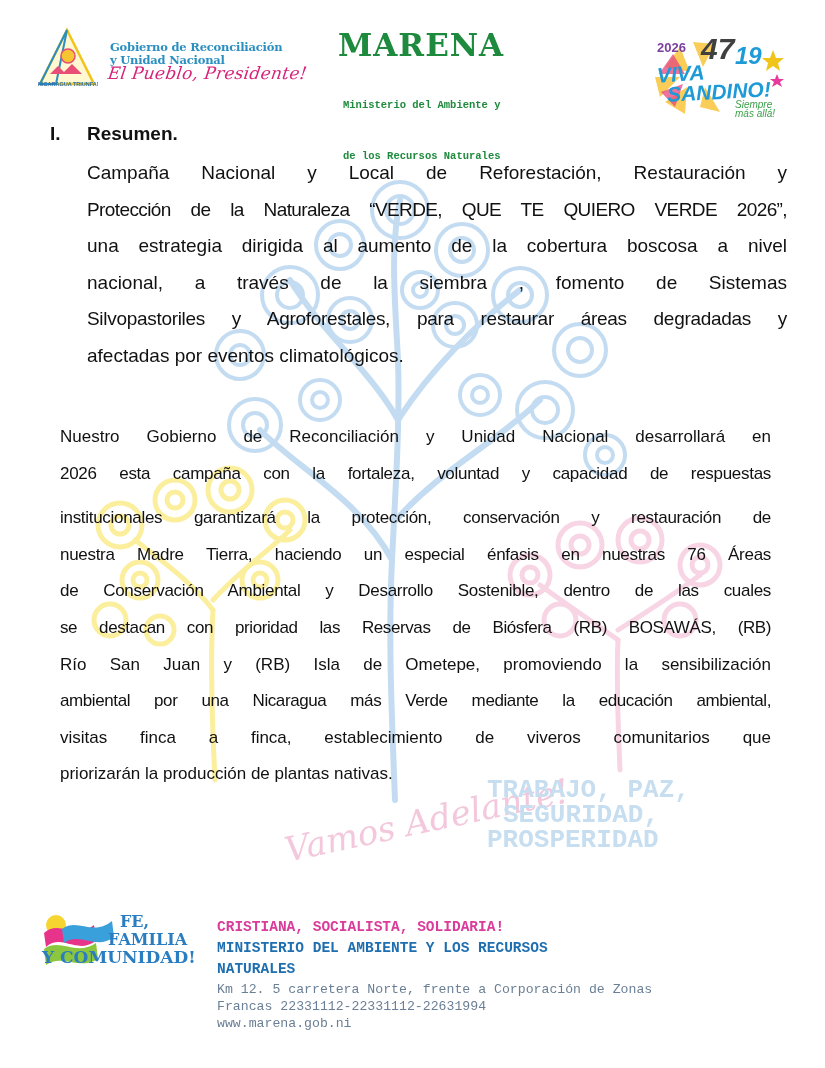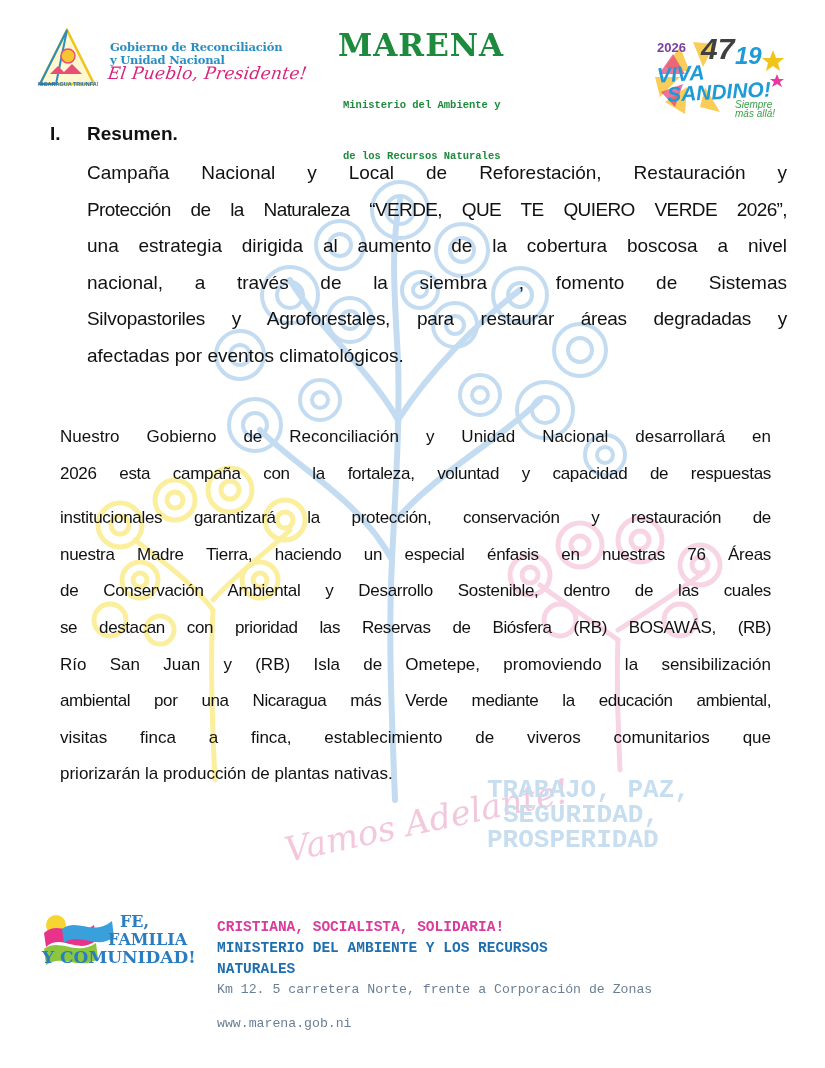--- a/index.html
+++ b/index.html
@@ -227,14 +227,15 @@
     </svg>
     <div class="fe-text" style="left:80px; top:2px;">FE,</div>
     <div class="fe-text" style="left:68px; top:20px;">FAMILIA</div>
     <div class="fe-text" style="left:2px; top:38px; font-size:17px;">Y COMUNIDAD!</div>
   </div>
 
   <div class="ft-line ft-pink" style="top:14px;">CRISTIANA, SOCIALISTA, SOLIDARIA!</div>
   <div class="ft-line ft-blue" style="top:35px;">MINISTERIO DEL AMBIENTE Y LOS RECURSOS</div>
   <div class="ft-line ft-blue" style="top:56px;">NATURALES</div>
   <div class="ft-line ft-grey" style="top:77px;">Km 12. 5 carretera Norte, frente a Corporación de Zonas</div>
+  <div class="ft-line ft-grey" style="top:94px;">Francas 22331112-22331112-22631994</div>
   <div class="ft-line ft-grey" style="top:111px;">www.marena.gob.ni</div>
 </div>
 
 </body></html>

